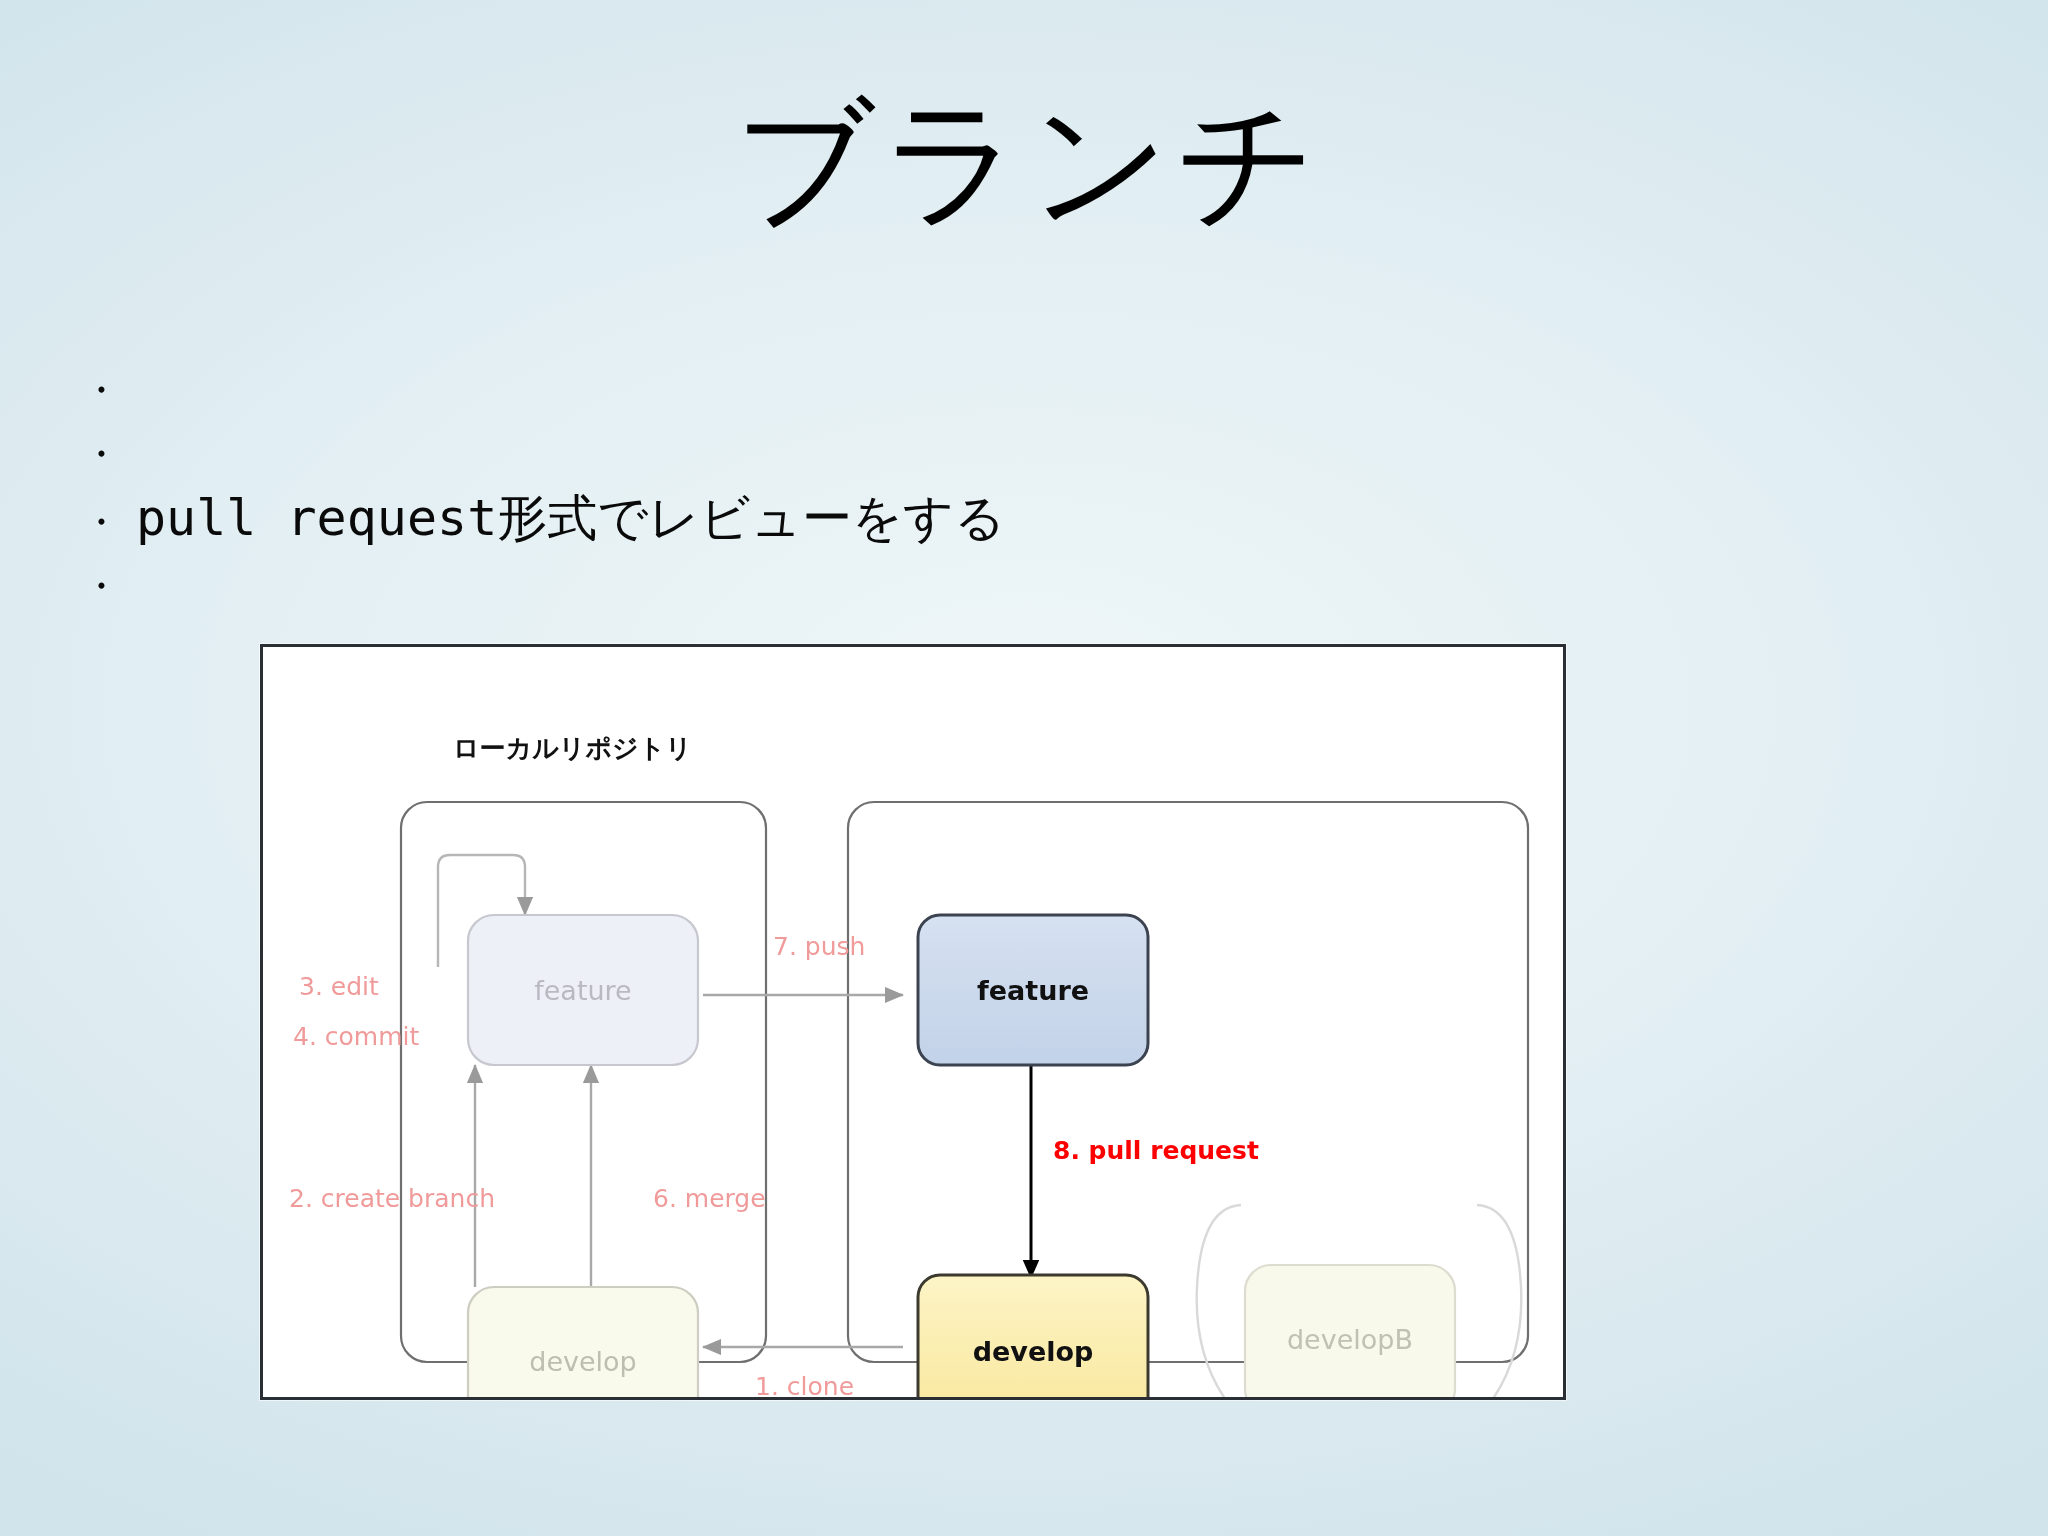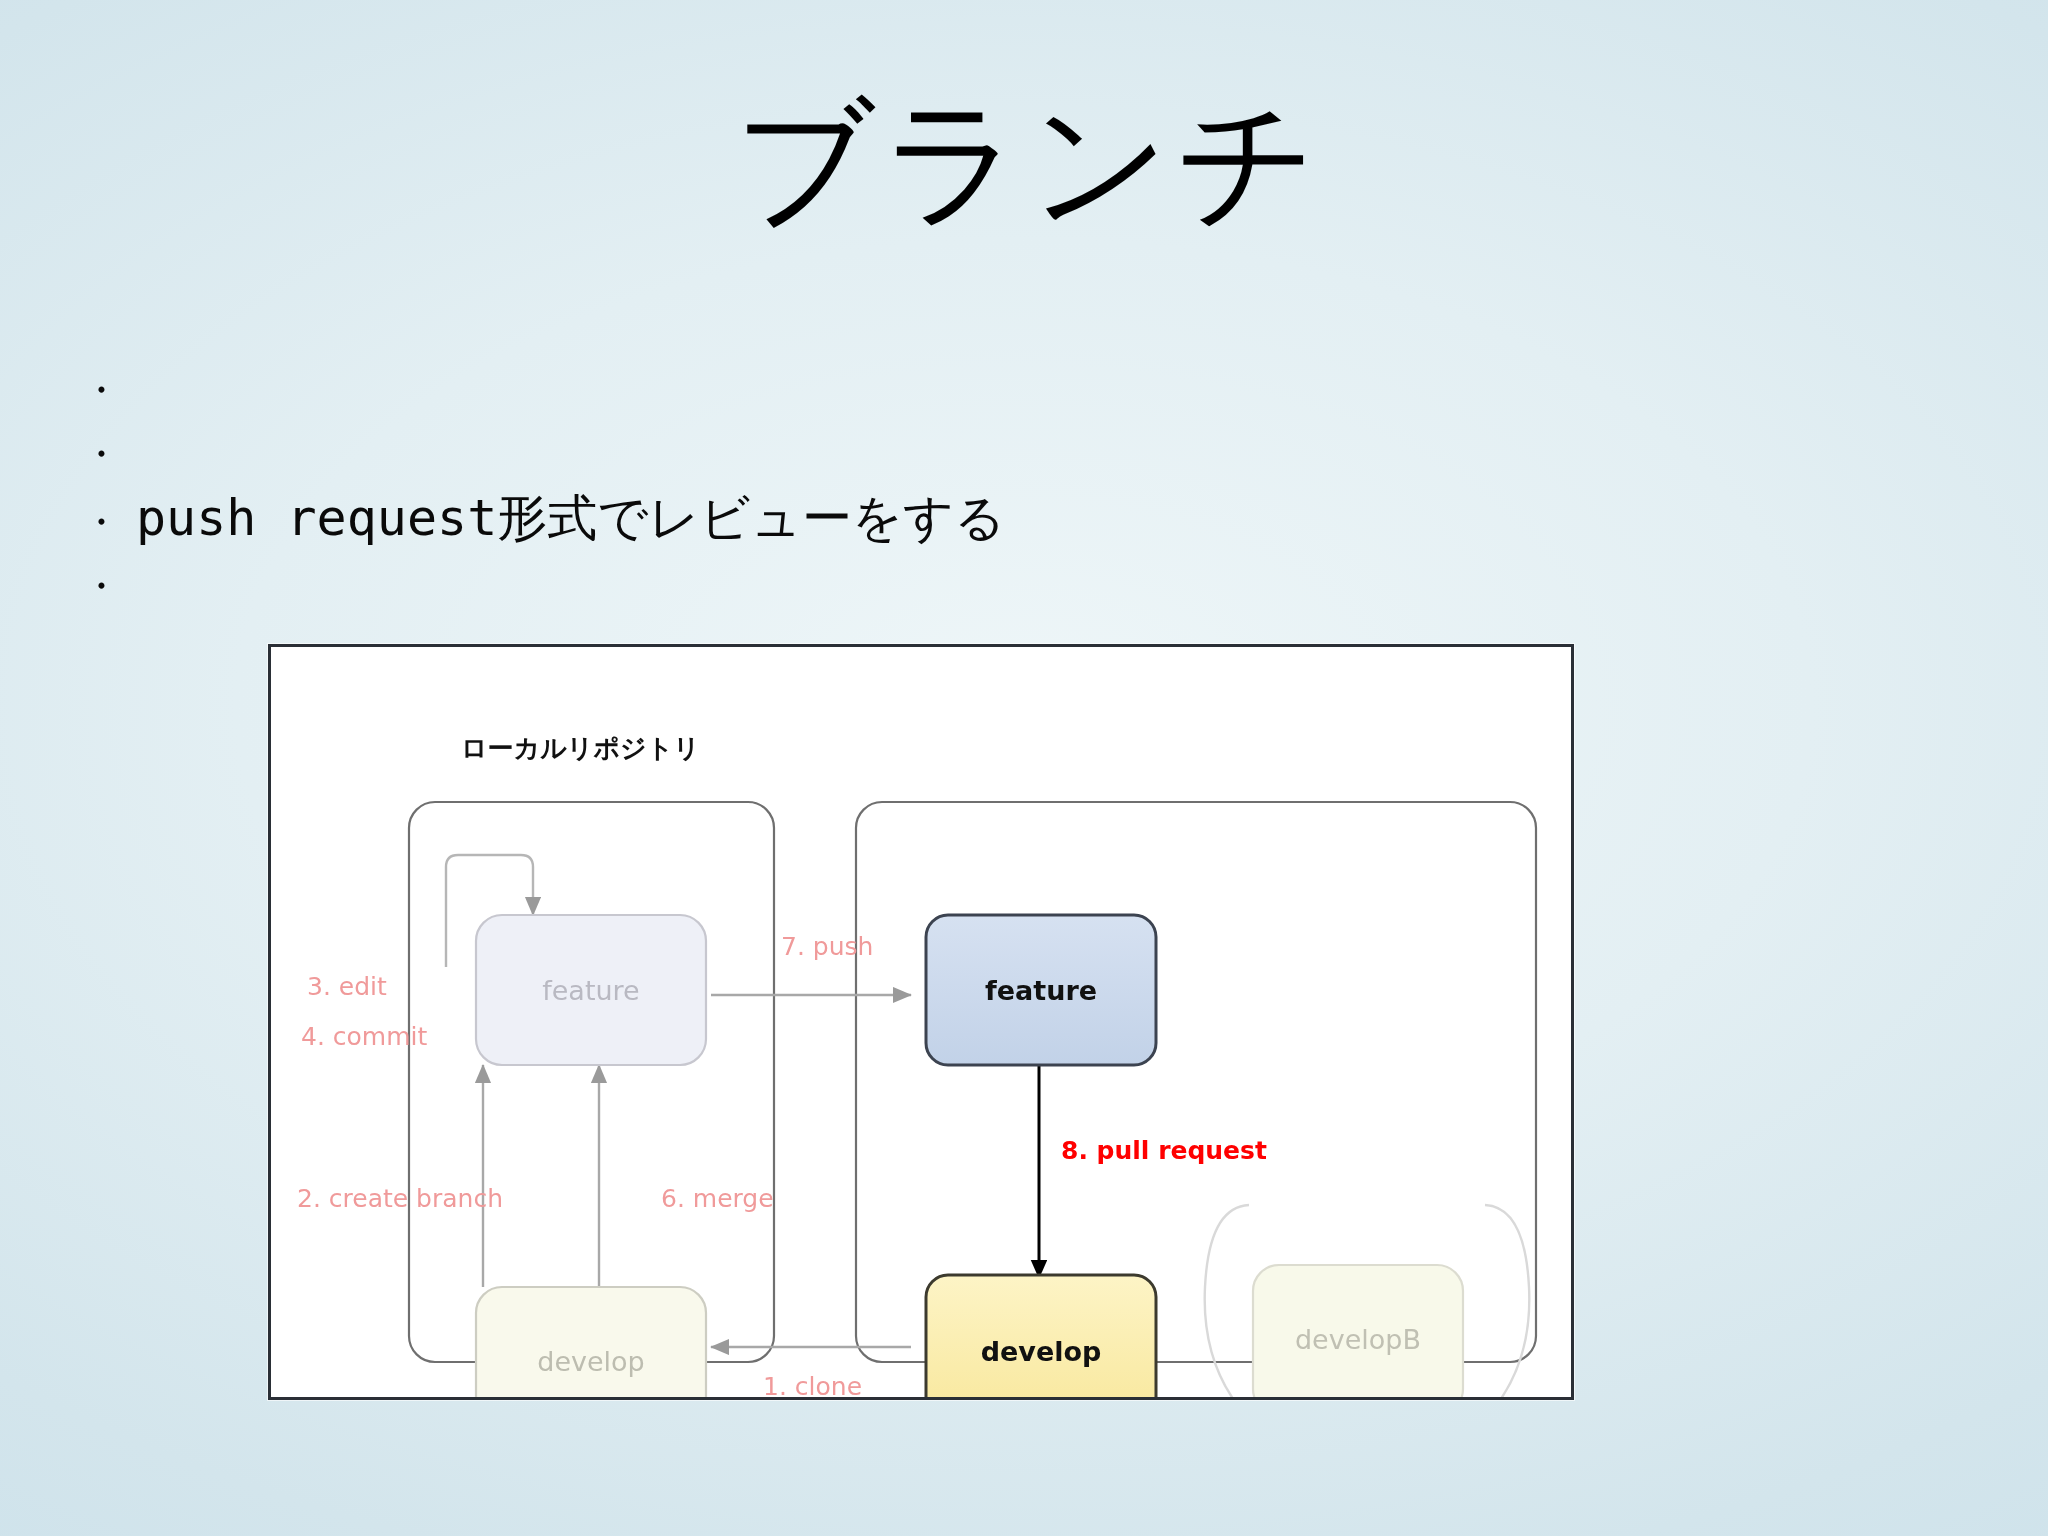--- a/index.html
+++ b/index.html
@@ -55,21 +55,21 @@
     color: #0a0a0a;
     text-align: left;
   }
   .bullet-text {
     font-family: "DejaVu Sans Mono", "Liberation Mono", monospace;
     letter-spacing: 0px;
   }
   
   #diagram-frame {
     position: absolute;
-    left: 268px;
+    left: 260px;
     top: 644px;
     width: 1306px;
     height: 756px;
     background: #ffffff;
     border: 3px solid #2a2f36;
     box-sizing: border-box;
     box-shadow: 0 0 0 1px rgba(255,255,255,0.6);
   }
   #diagram-svg {
     display: block;
@@ -122,21 +122,21 @@
 
   <div id="bullet-list">
     <div class="bullet-row">
       <span class="bullet-mark">・</span>
     </div>
     <div class="bullet-row">
       <span class="bullet-mark">・</span>
     </div>
     <div class="bullet-row">
       <span class="bullet-mark">・</span>
-      <span class="bullet-text">push request形式でレビューをする</span>
+      <span class="bullet-text">pull request形式でレビューをする</span>
     </div>
     <div class="bullet-row">
       <span class="bullet-mark">・</span>
     </div>
   </div>
 
   <div id="diagram-frame">
     <svg id="diagram-svg" viewBox="0 0 1300 750" preserveAspectRatio="none">
       <defs>
         <marker id="arrow-grey" markerWidth="9" markerHeight="9" refX="7.6" refY="3.4" orient="auto" markerUnits="strokeWidth">

